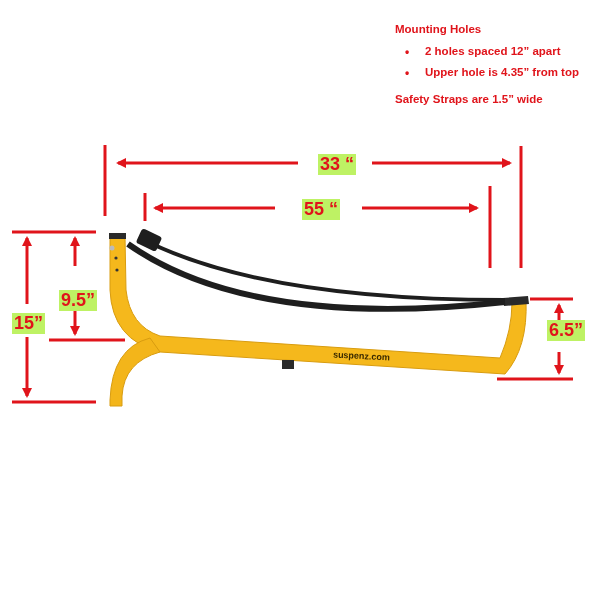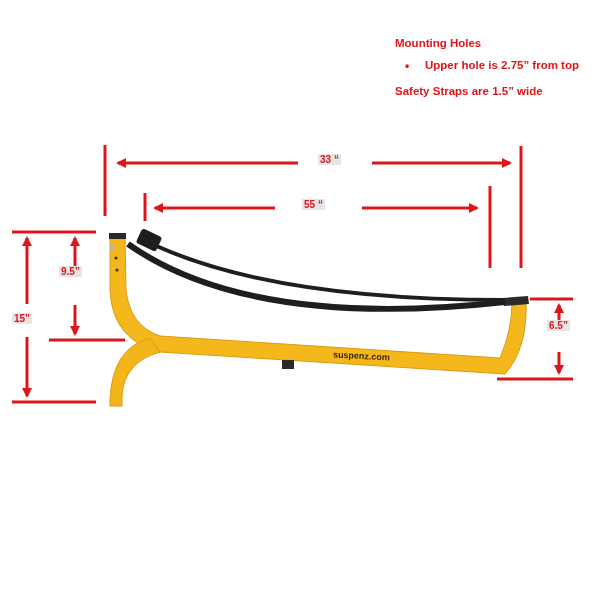--- a/index.html
+++ b/index.html
@@ -1,32 +1,33 @@
 <!DOCTYPE html>
 <html><head>
 <meta charset="utf-8">
 <style>
   html, body { margin: 0; padding: 0; background: #ffffff; }
   body { width: 600px; height: 600px; position: relative; overflow: hidden; font-family: "Liberation Sans", "DejaVu Sans", sans-serif; }
-  .notes { position: absolute; left: 395px; top: 38px; color: #e0141b; font-weight: bold; font-size: 11.5px; line-height: 1; }
+  .notes { position: absolute; left: 395px; top: 24px; color: #e0141b; font-weight: bold; font-size: 11.5px; line-height: 1; }
   .notes .heading { margin-bottom: 10px; }
   .notes ul { list-style: none; margin: 0; padding: 0; }
   .notes li { position: relative; padding-left: 30px; margin-bottom: 10px; }
   .notes li::before { content: "\2022"; position: absolute; left: 10px; top: 0; font-size: 12px; }
   .notes .footer { margin-top: 15px; }
   svg.diagram { position: absolute; left: 0; top: 0; }
-  .dim-label { position: absolute; color: #e0141b; font-weight: bold; font-size: 10px; background: #e5e5e5; padding: 0 2px; }
+  .dim-label { position: absolute; color: #e0141b; font-weight: bold; font-size: 18px; background: #bef264; padding: 0 2px; }
 </style>
 </head>
 <body>
 
 <div class="notes">
   <div class="heading">Mounting Holes</div>
   <ul>
-    <li>Upper hole is 2.75” from top</li>
+    <li>2 holes spaced 12” apart</li>
+    <li>Upper hole is 4.35” from top</li>
   </ul>
   <div class="footer">Safety Straps are 1.5” wide</div>
 </div>
 
 <svg class="diagram" width="600" height="600" viewBox="0 0 600 600">
   <defs>
     <marker id="ah" markerWidth="10" markerHeight="10" refX="8" refY="5" orient="auto" markerUnits="userSpaceOnUse">
       <path d="M0,0 L10,5 L0,10 Z" fill="#e0141b"></path>
     </marker>
   </defs>
@@ -84,16 +85,16 @@
   <g>
     <path d="M128,244 Q250,330 505,302" fill="none" stroke="#1e1e1e" stroke-width="6"></path>
     <path d="M140,238 Q260,300 505,300" fill="none" stroke="#1e1e1e" stroke-width="4"></path>
     <rect x="138" y="232" width="22" height="16" rx="3" fill="#1e1e1e" transform="rotate(25 149 240)"></rect>
   </g>
 </svg>
 
 <div class="dim-label" style="left:318px; top:154px;">33 “</div>
 <div class="dim-label" style="left:302px; top:199px;">55 “</div>
 <div class="dim-label" style="left:12px; top:313px;">15”</div>
-<div class="dim-label" style="left:59px; top:266px;">9.5”</div>
+<div class="dim-label" style="left:59px; top:290px;">9.5”</div>
 <div class="dim-label" style="left:547px; top:320px;">6.5”</div>
 
 <div style="position:absolute; left:333px; top:351px; font-size:9px; font-weight:bold; color:#3a2a00; transform:rotate(3deg);">suspenz.com</div>
 
 </body></html>

